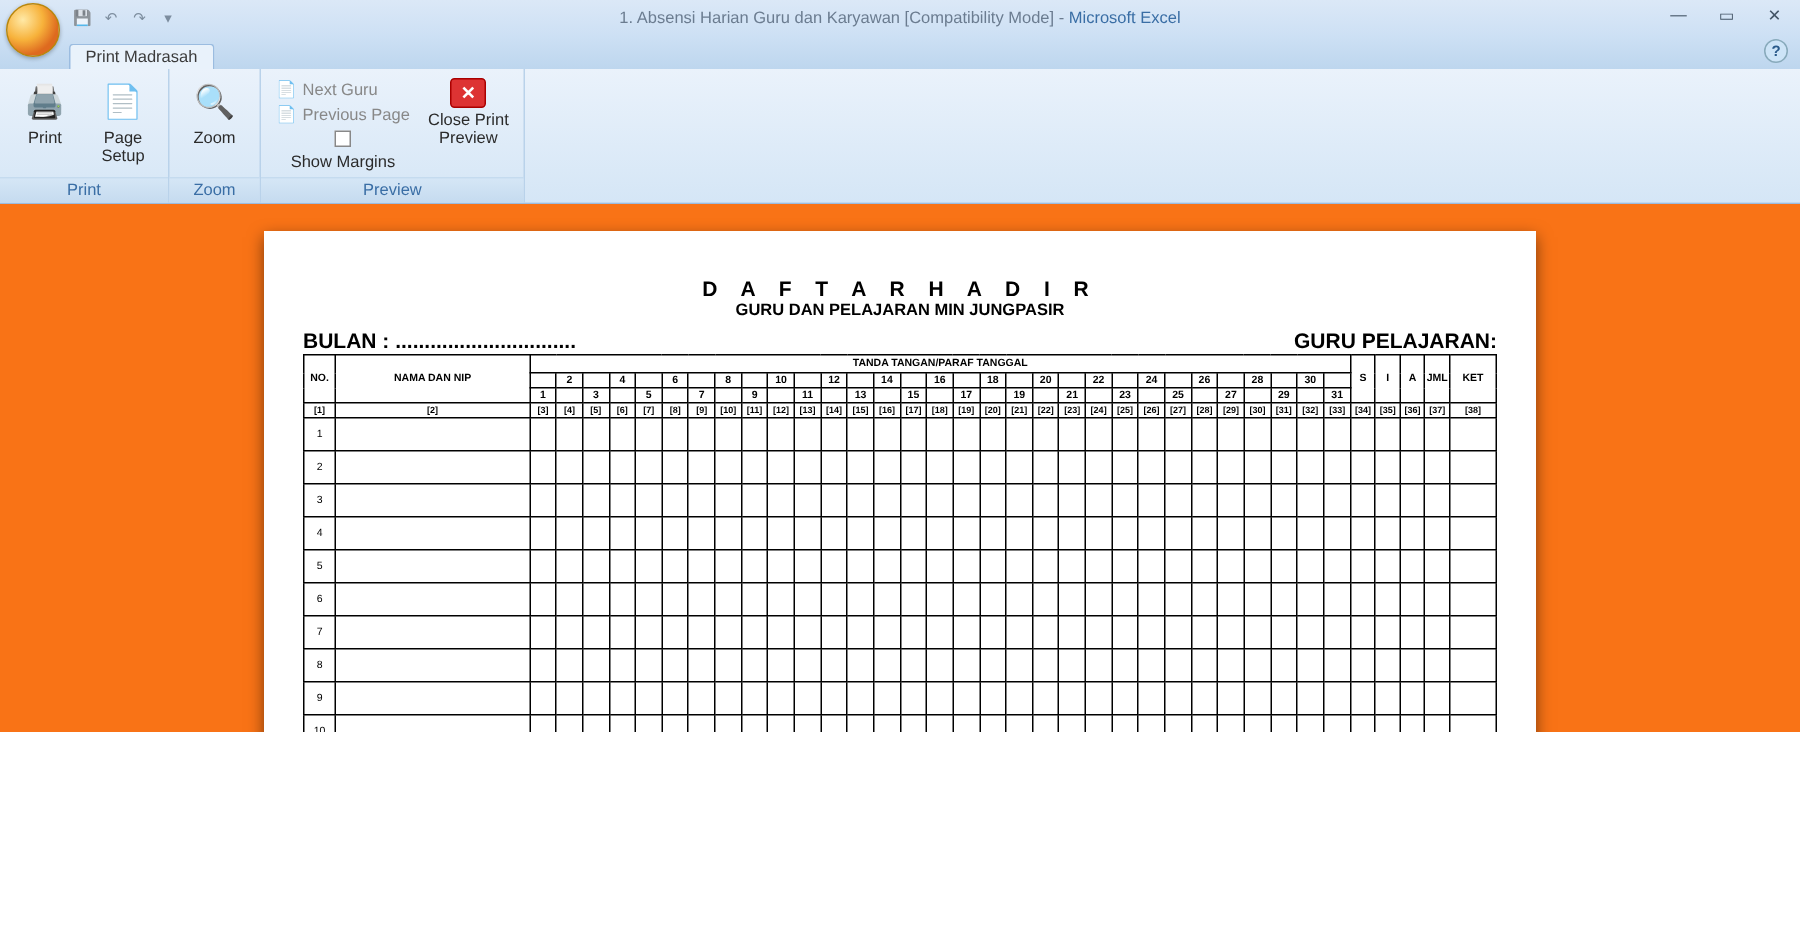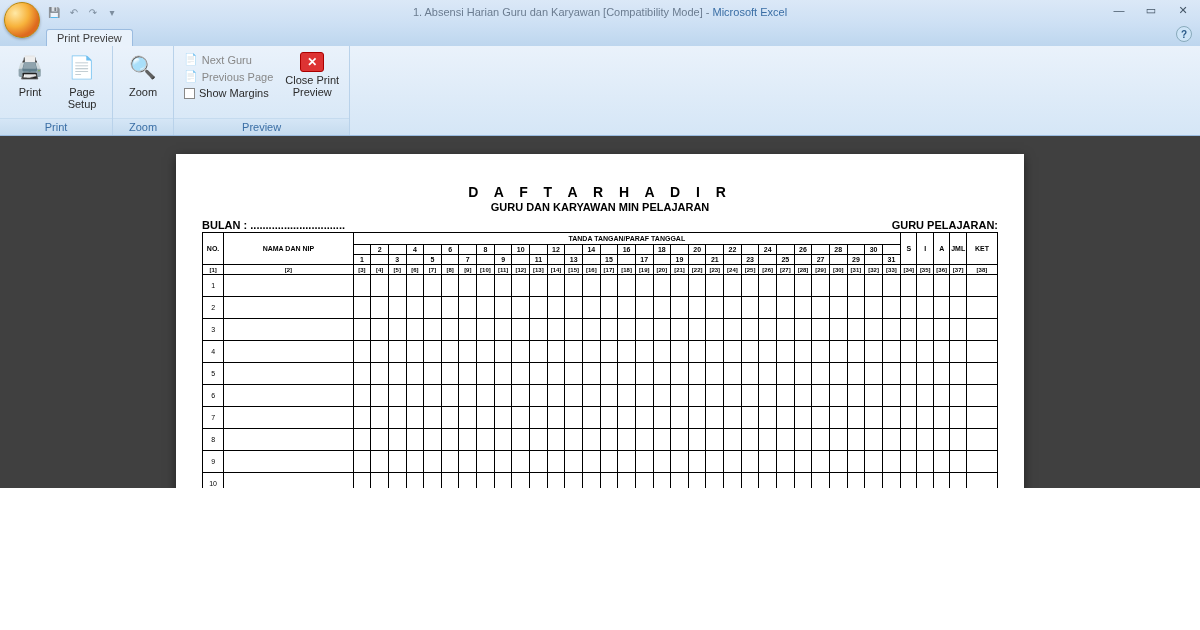--- a/index.html
+++ b/index.html
@@ -23,31 +23,31 @@
 
 .ribbon { height:90px; background:linear-gradient(#eaf2fb,#d5e6f6); border-bottom:1px solid #9bbce0; display:flex; }
 .group { border-right:1px solid #b9d2ea; display:flex; flex-direction:column; justify-content:space-between; padding:4px 6px 0 6px; }
 .group-body { display:flex; gap:4px; flex:1; }
 .big-btn { display:flex; flex-direction:column; align-items:center; justify-content:flex-start; width:48px; padding-top:2px; gap:2px; cursor:default; }
 .big-btn .icon { width:32px; height:32px; display:flex; align-items:center; justify-content:center; font-size:22px; }
 .big-btn .lbl { font-size:11px; color:#2b2b2b; text-align:center; line-height:12px; }
 .group-label { text-align:center; font-size:11px; color:#3a6ea5; padding:2px 0; background:linear-gradient(#d5e6f6,#c5dbef); margin:0 -6px; border-top:1px solid #c5dbef; }
 .small-btns { display:flex; flex-direction:column; gap:2px; padding-top:2px; }
 .small-btn { display:flex; align-items:center; gap:4px; font-size:11px; color:#888; padding:1px 4px; white-space:nowrap; }
-.small-btn.enabled { color:#2b2b2b; }
+.small-btn.enabled { color:#2b2b2b;flex-direction:column; }
 .chk { width:11px; height:11px; border:1px solid #888; background:#fff; display:inline-block; }
 .close-icon { width:24px; height:20px; background:#d33; border:1px solid #a00; border-radius:3px; color:#fff; display:flex; align-items:center; justify-content:center; font-weight:bold; font-size:12px; }
 
 
-.preview-area { height:352px; background:#404040; padding:18px 0 0 176px; overflow:hidden; }
+.preview-area { height:352px; background:#f97316; padding:18px 0 0 176px; overflow:hidden; }
 .page { width:848px; height:560px; background:#fff; box-shadow:0 3px 10px rgba(0,0,0,.5); padding:30px 26px 20px 26px; position:relative; font-family:"Times New Roman", serif; }
 
 .doc-title { text-align:center; font-weight:bold; letter-spacing:6px; font-size:14px; }
 .doc-sub { text-align:center; font-weight:bold; font-size:11px; margin-top:1px; }
-.meta-row { display:flex; justify-content:space-between; font-size:11px; font-weight:bold; margin-top:6px; }
+.meta-row { display:flex; justify-content:space-between; font-size:14px; font-weight:bold; margin-top:6px; }
 
 table.att { border-collapse:collapse; width:100%; margin-top:1px; table-layout:fixed; }
 table.att th, table.att td { border:1px solid #000; font-size:7px; text-align:center; font-weight:bold; vertical-align:middle; line-height:1; padding:0; overflow:hidden; }
 table.att td.row { height:22px; font-weight:normal; }
 .no-col { width:18px; }
 .name-col { width:110px; }
 .day-col { width:15px; }
 .sum-col { width:14px; }
 .ket-col { width:26px; }
 
@@ -70,21 +70,21 @@
     <span>1. Absensi Harian Guru dan Karyawan  [Compatibility Mode]</span> - <span class="app">Microsoft Excel</span>
   </div>
   <div class="win-controls">
     <div class="win-btn">—</div>
     <div class="win-btn">▭</div>
     <div class="win-btn">✕</div>
   </div>
 </div>
 
 <div class="tabrow">
-  <div class="tab">Print Preview</div>
+  <div class="tab">Print Madrasah</div>
   <div class="help-btn">?</div>
 </div>
 
 <div class="ribbon">
   <div class="group">
     <div class="group-body">
       <div class="big-btn">
         <span class="icon">🖨️</span>
         <span class="lbl">Print</span>
       </div>
@@ -129,21 +129,21 @@
 Preview</span>
       </div>
     </div>
     <div class="group-label">Preview</div>
   </div>
 </div>
 
 <div class="preview-area">
   <div class="page">
     <div class="doc-title">D A F T A R   H A D I R</div>
-    <div class="doc-sub">GURU DAN KARYAWAN MIN PELAJARAN</div>
+    <div class="doc-sub">GURU DAN PELAJARAN MIN JUNGPASIR</div>
     <div class="meta-row">
       <span><span>BULAN :</span> <span>...............................</span></span>
       <span>GURU PELAJARAN:</span>
     </div>
 
     <table class="att">
       <colgroup>
         <col class="no-col">
           <col class="name-col">
         <col class="day-col">

